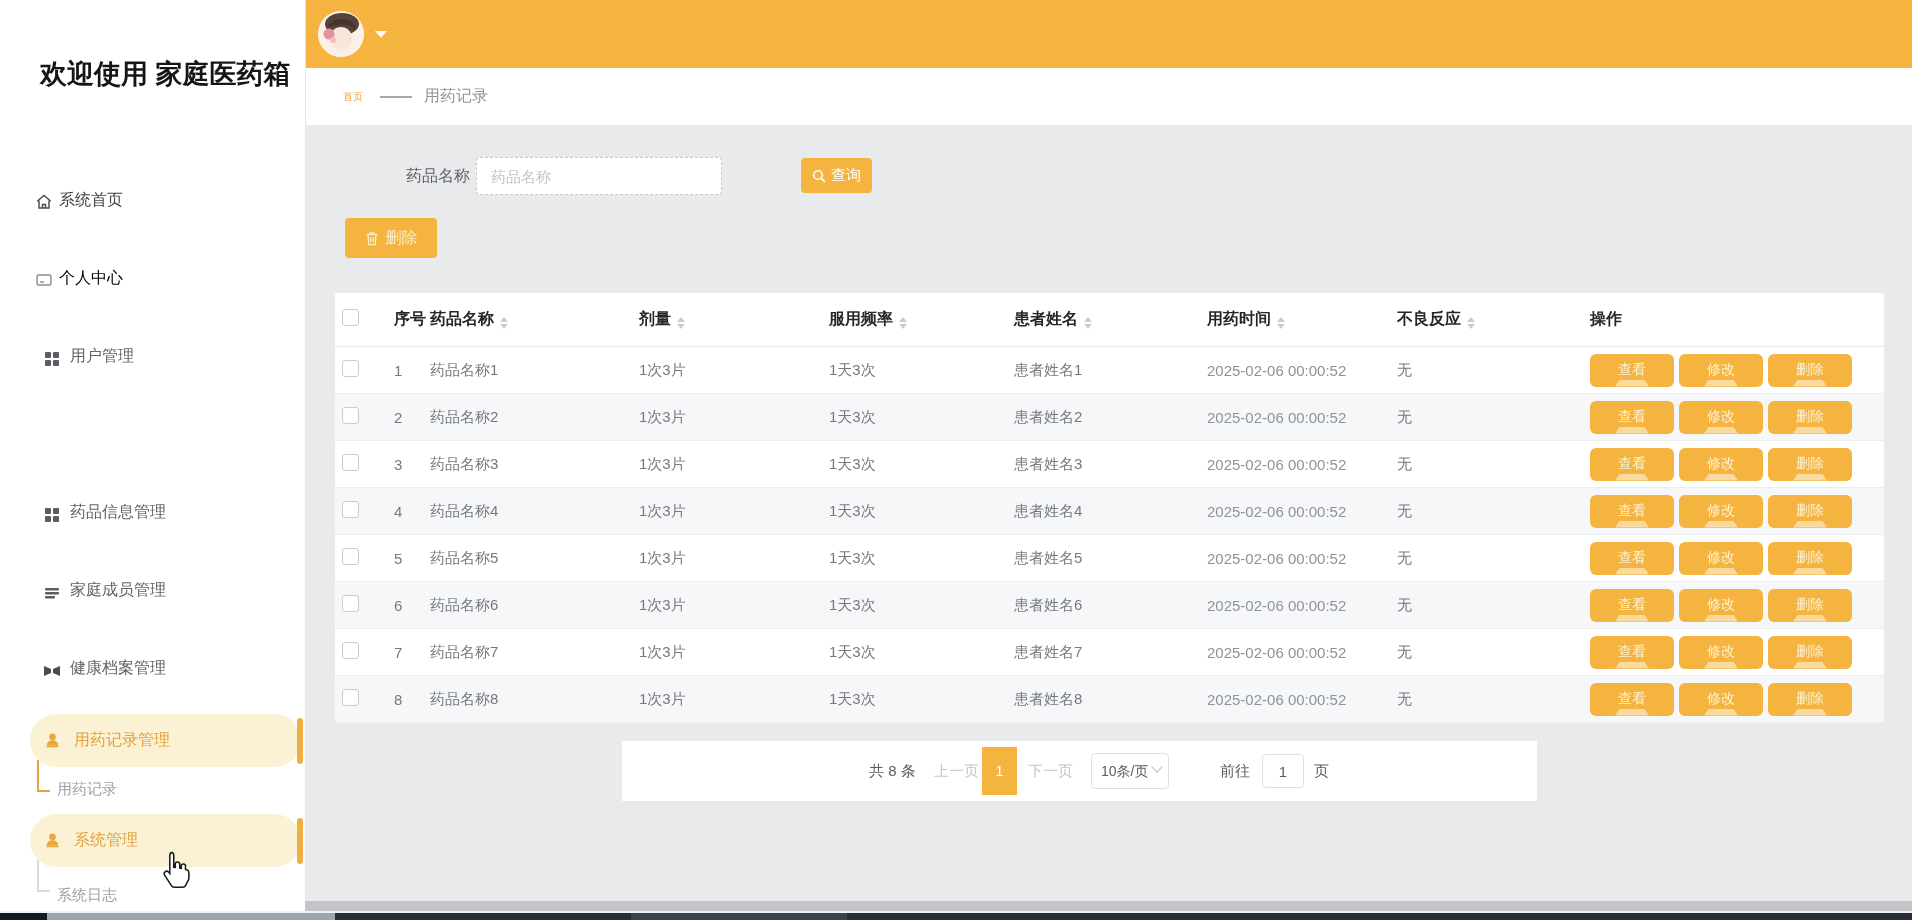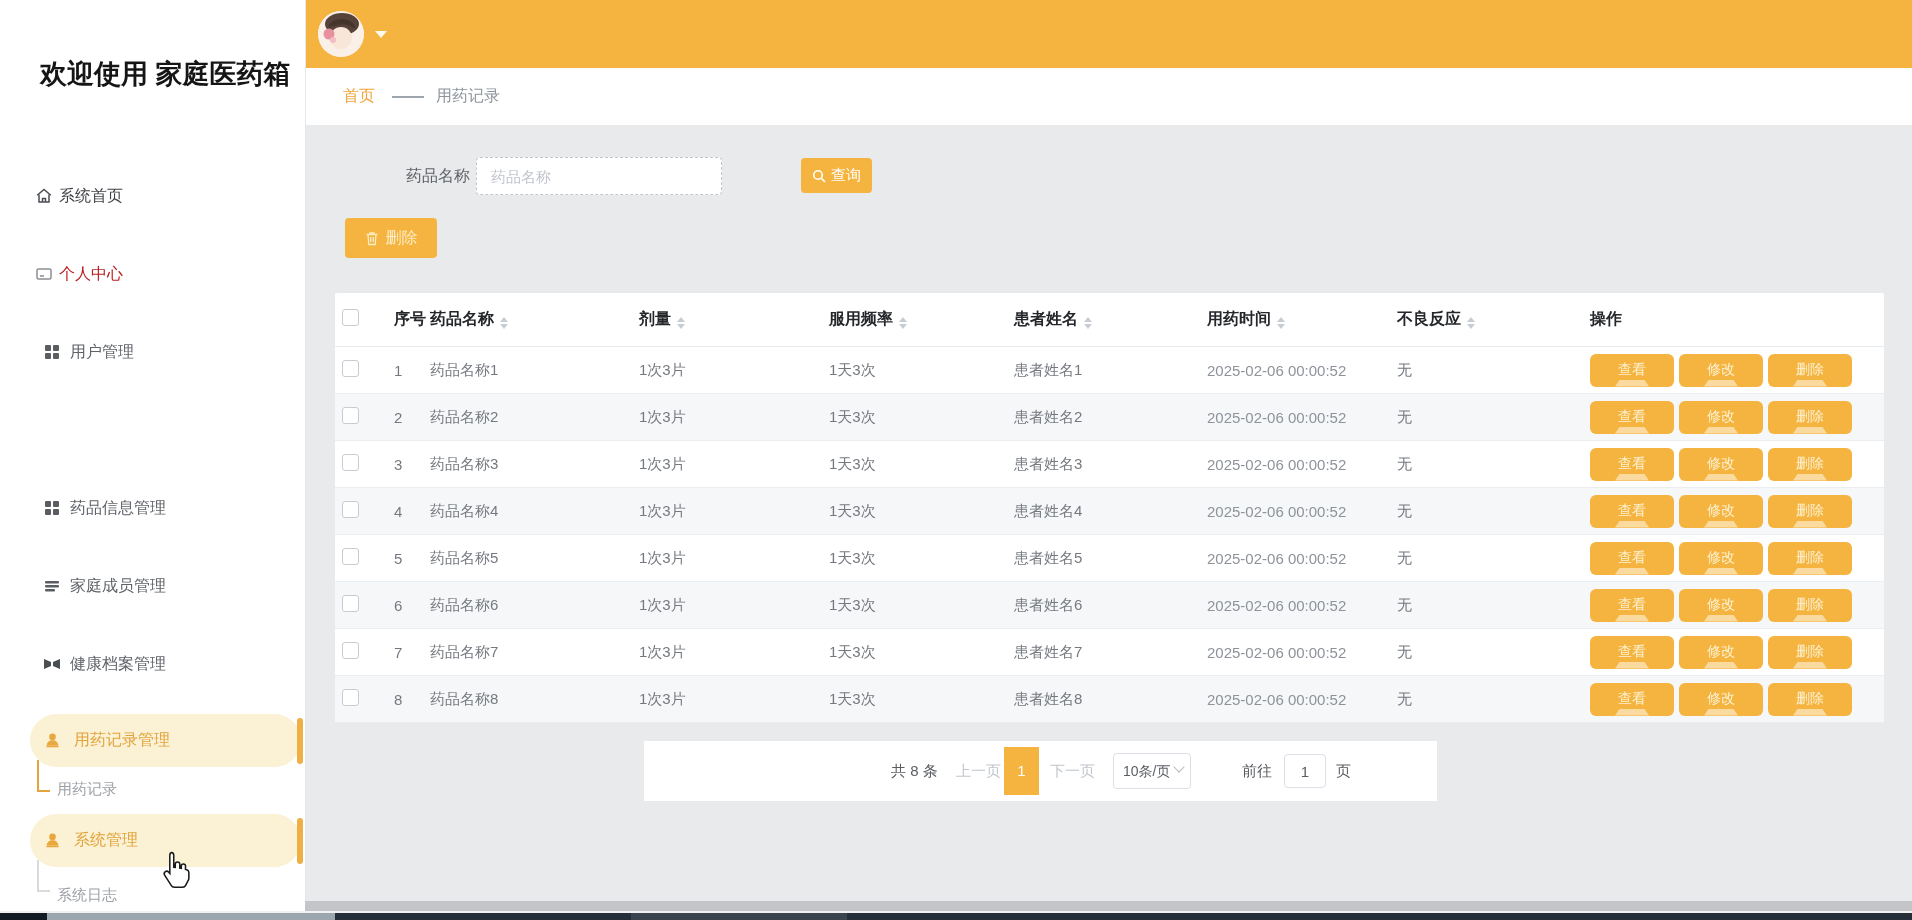--- a/index.html
+++ b/index.html
@@ -2,43 +2,43 @@
 <html style="--accent: #F5B43F; --active-bg: #FBF1D4; --active-text: #E2A43C;"><head>
 <meta charset="utf-8">
 <style>
   html,body{margin:0;padding:0;}
   body{font-family:"Liberation Sans","DejaVu Sans",sans-serif;background:#fff;}
   .app{position:relative;width:1912px;height:920px;overflow:hidden;background:#E9EAEC;}
 
   
   .sidebar{position:absolute;left:0;top:0;width:305px;height:913px;background:#fff;border-right:1px solid #E5E7EA;z-index:5;}
   .side-title{position:absolute;left:24px;top:40px;width:262px;font-size:27px;line-height:37px;font-weight:800;color:#151515;margin:16px;}
-  .mi{position:absolute;left:0;width:305px;height:30px;display:flex;align-items:center;cursor:pointer;}
+  .mi{position:absolute;left:0;width:305px;height:30px;display:flex;align-items:flex-end;cursor:pointer;}
   .mi .ic{display:inline-flex;width:18px;justify-content:center;}
   .ml35 .ic{margin-left:35px;} .ml43 .ic{margin-left:43px;}
   .ml35 .lb{margin-left:6px;} .ml43 .lb{margin-left:9px;}
   .lb{font-size:16px;}
-  .c-dark{color:#3F4347;} .c-mid{color:#b91c1c;} .c-norm{color:#5F6368;}
+  .c-dark{color:#3F4347;} .c-mid{color:#000000;} .c-norm{color:#5F6368;}
   .pill{position:absolute;left:30px;width:271px;height:53px;background:var(--active-bg);border-radius:27px;display:flex;align-items:center;color:var(--active-text);font-size:16px;cursor:pointer;}
   .pill .ic{margin-left:14px;display:inline-flex;}
   .pill .lb{margin-left:13px;}
   .pill .act-bar{position:absolute;right:-2px;width:6px;height:46px;top:4px;background:#EFAF44;border-radius:3px;}
   .tree{position:absolute;width:11px;}
   .tree.t-orange{left:37px;top:760px;height:30px;border-left:2px solid #E2A43C;border-bottom:2px solid #E2A43C;}
   .tree.t-gray{left:37px;top:860px;height:30px;border-left:2px solid #D8DADD;border-bottom:2px solid #D8DADD;}
   .sub{position:absolute;left:57px;height:30px;line-height:30px;font-size:15px;color:#9CA0A6;cursor:pointer;}
 
   
   .topbar{position:absolute;left:305px;top:0;width:1607px;height:68px;background:var(--accent);}
   .avatar{position:absolute;left:13px;top:11px;width:46px;height:46px;border-radius:50%;overflow:hidden;background:#FDF3EC;cursor:pointer;}
   .caret{position:absolute;left:70px;top:31px;width:0;height:0;border-left:6px solid transparent;border-right:6px solid transparent;border-top:7px solid rgba(255,255,255,.92);cursor:pointer;}
 
   
   .crumbs{position:absolute;left:305px;top:68px;width:1607px;height:57px;background:#fff;display:flex;align-items:center;}
-  .crumb-home{margin-left:38px;font-size:16px;color:#EFA43B;cursor:pointer;}
+  .crumb-home{margin-left:38px;font-size:10px;color:#EFA43B;cursor:pointer;}
   .sepline{width:32px;height:2px;background:#9FA6AD;margin-left:17px;margin-right:12px;}
   .crumb-cur{font-size:16px;color:#8E959C;}
 
   
   .content{position:absolute;left:305px;top:125px;width:1607px;height:776px;background:#E9EAEC;}
   .flabel{position:absolute;left:101px;top:39px;height:24px;line-height:24px;font-size:16px;color:#5E6266;}
   .finput{position:absolute;left:171px;top:32px;width:246px;height:38px;background:#fff;border:1px dashed #C3C7CC;border-radius:4px;box-sizing:border-box;padding:0 14px;font-size:15px;color:#333;outline:none;font-family:inherit;}
   .finput::placeholder{color:#C0C4CC;}
   .btn{border:none;border-radius:4px;background:var(--accent);display:inline-flex;align-items:center;justify-content:center;cursor:pointer;font-family:inherit;}
   .btn-search{position:absolute;left:496px;top:33px;width:71px;height:35px;color:#fff;font-size:15px;gap:5px;}
@@ -54,21 +54,21 @@
   .sort{display:inline-flex;flex-direction:column;margin-left:6px;gap:2px;vertical-align:2px;cursor:pointer;}
   .sort i{width:0;height:0;border-left:4px solid transparent;border-right:4px solid transparent;}
   .sort .up{border-bottom:5px solid #C8CDD3;}
   .sort .dn{border-top:5px solid #C8CDD3;}
   .c-time{color:#8E939A;}
   .c-ops{display:flex;}
   .abtn{position:relative;width:84px;height:33px;margin-right:5px;border:none;border-radius:6px;background:var(--accent);color:#FCF2D3;font-size:14px;cursor:pointer;font-family:inherit;}
   .abtn::after{content:"";position:absolute;left:50%;bottom:0;transform:translateX(-50%);width:34px;height:7px;background:rgba(255,255,255,.5);clip-path:polygon(14% 0,86% 0,100% 100%,0 100%);}
 
   
-  .pager{position:absolute;left:339px;top:616px;width:793px;height:60px;background:#fff;font-size:15px;}
+  .pager{position:absolute;left:317px;top:616px;width:915px;height:60px;background:#fff;font-size:15px;}
   .pg{position:absolute;height:60px;line-height:60px;}
   .pg-total{left:247px;color:#5A5E63;}
   .pg-prev{left:312px;color:#C2C6CC;cursor:pointer;}
   .pg-page{left:360px;top:6px;width:35px;height:48px;line-height:48px;text-align:center;background:var(--accent);color:#fff;cursor:pointer;}
   .pg-next{left:406px;color:#C2C6CC;cursor:pointer;}
   .pg-size{left:469px;top:12px;width:78px;height:36px;line-height:34px;box-sizing:border-box;border:1px solid #DCDFE6;border-radius:4px;color:#5A5E63;font-size:14px;padding-left:9px;background:#fff;cursor:pointer;}
   .pg-size .chev{position:absolute;right:7px;top:9px;width:7px;height:7px;border-right:1.6px solid #B8BDC4;border-bottom:1.6px solid #B8BDC4;transform:rotate(45deg);}
   .pg-goto{left:598px;color:#5A5E63;}
   .pg-input{position:absolute;left:640px;top:13px;width:42px;height:34px;box-sizing:border-box;border:1px solid #DCDFE6;border-radius:4px;text-align:center;color:#5A5E63;font-size:15px;outline:none;font-family:inherit;}
   .pg-unit{left:692px;color:#5A5E63;}

